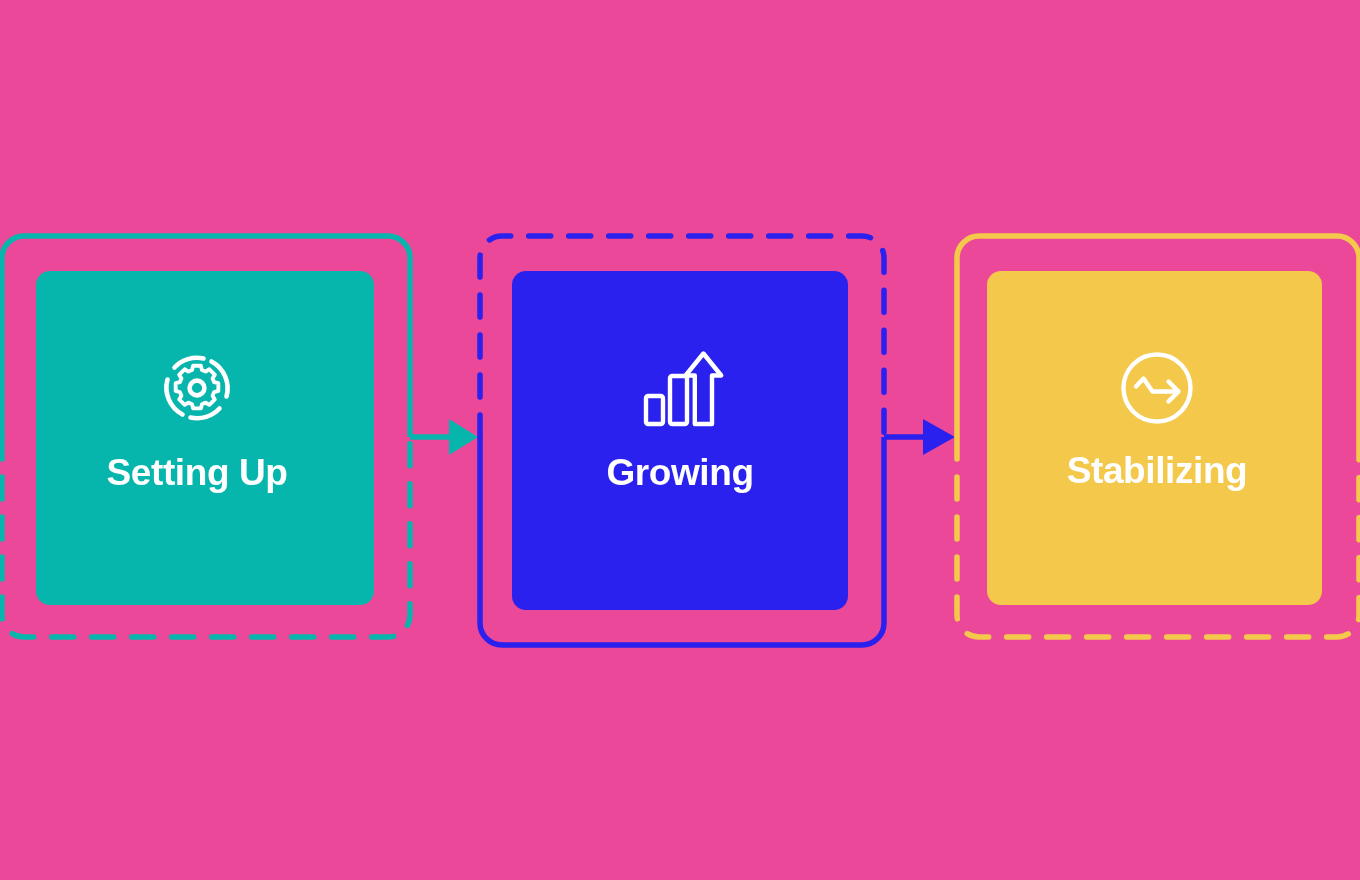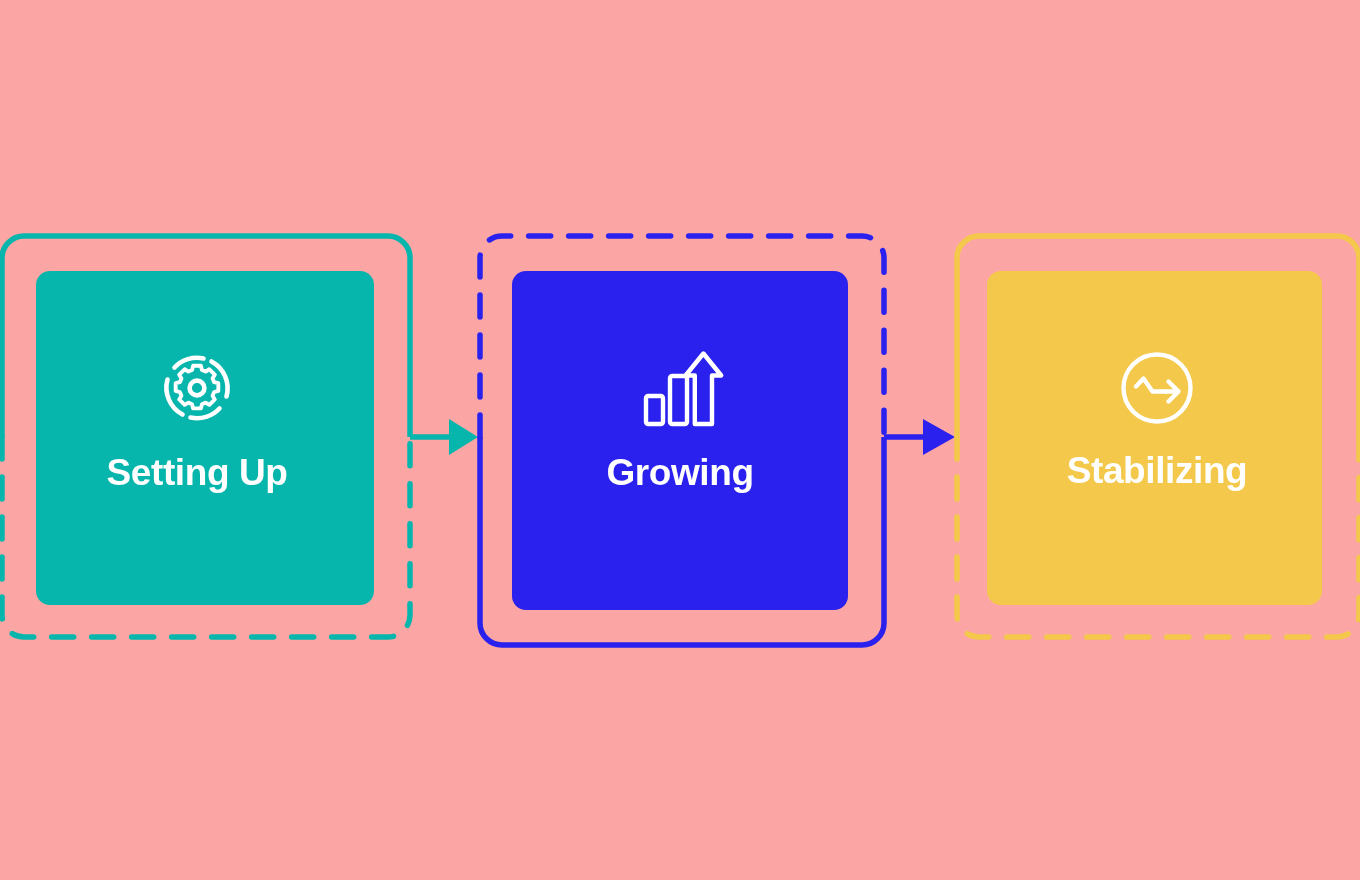--- a/index.html
+++ b/index.html
@@ -11,21 +11,21 @@
   body {
     width: 1360px;
     height: 880px;
     overflow: hidden;
     font-family: "Liberation Sans", sans-serif;
   }
   #diagram-root {
     position: relative;
     width: 1360px;
     height: 880px;
-    background: #fca5a5;
+    background: #ec4899;
   }
   #flow-svg {
     position: absolute;
     top: 0;
     left: 0;
     width: 1360px;
     height: 880px;
     display: block;
   }
   .stage-label {

